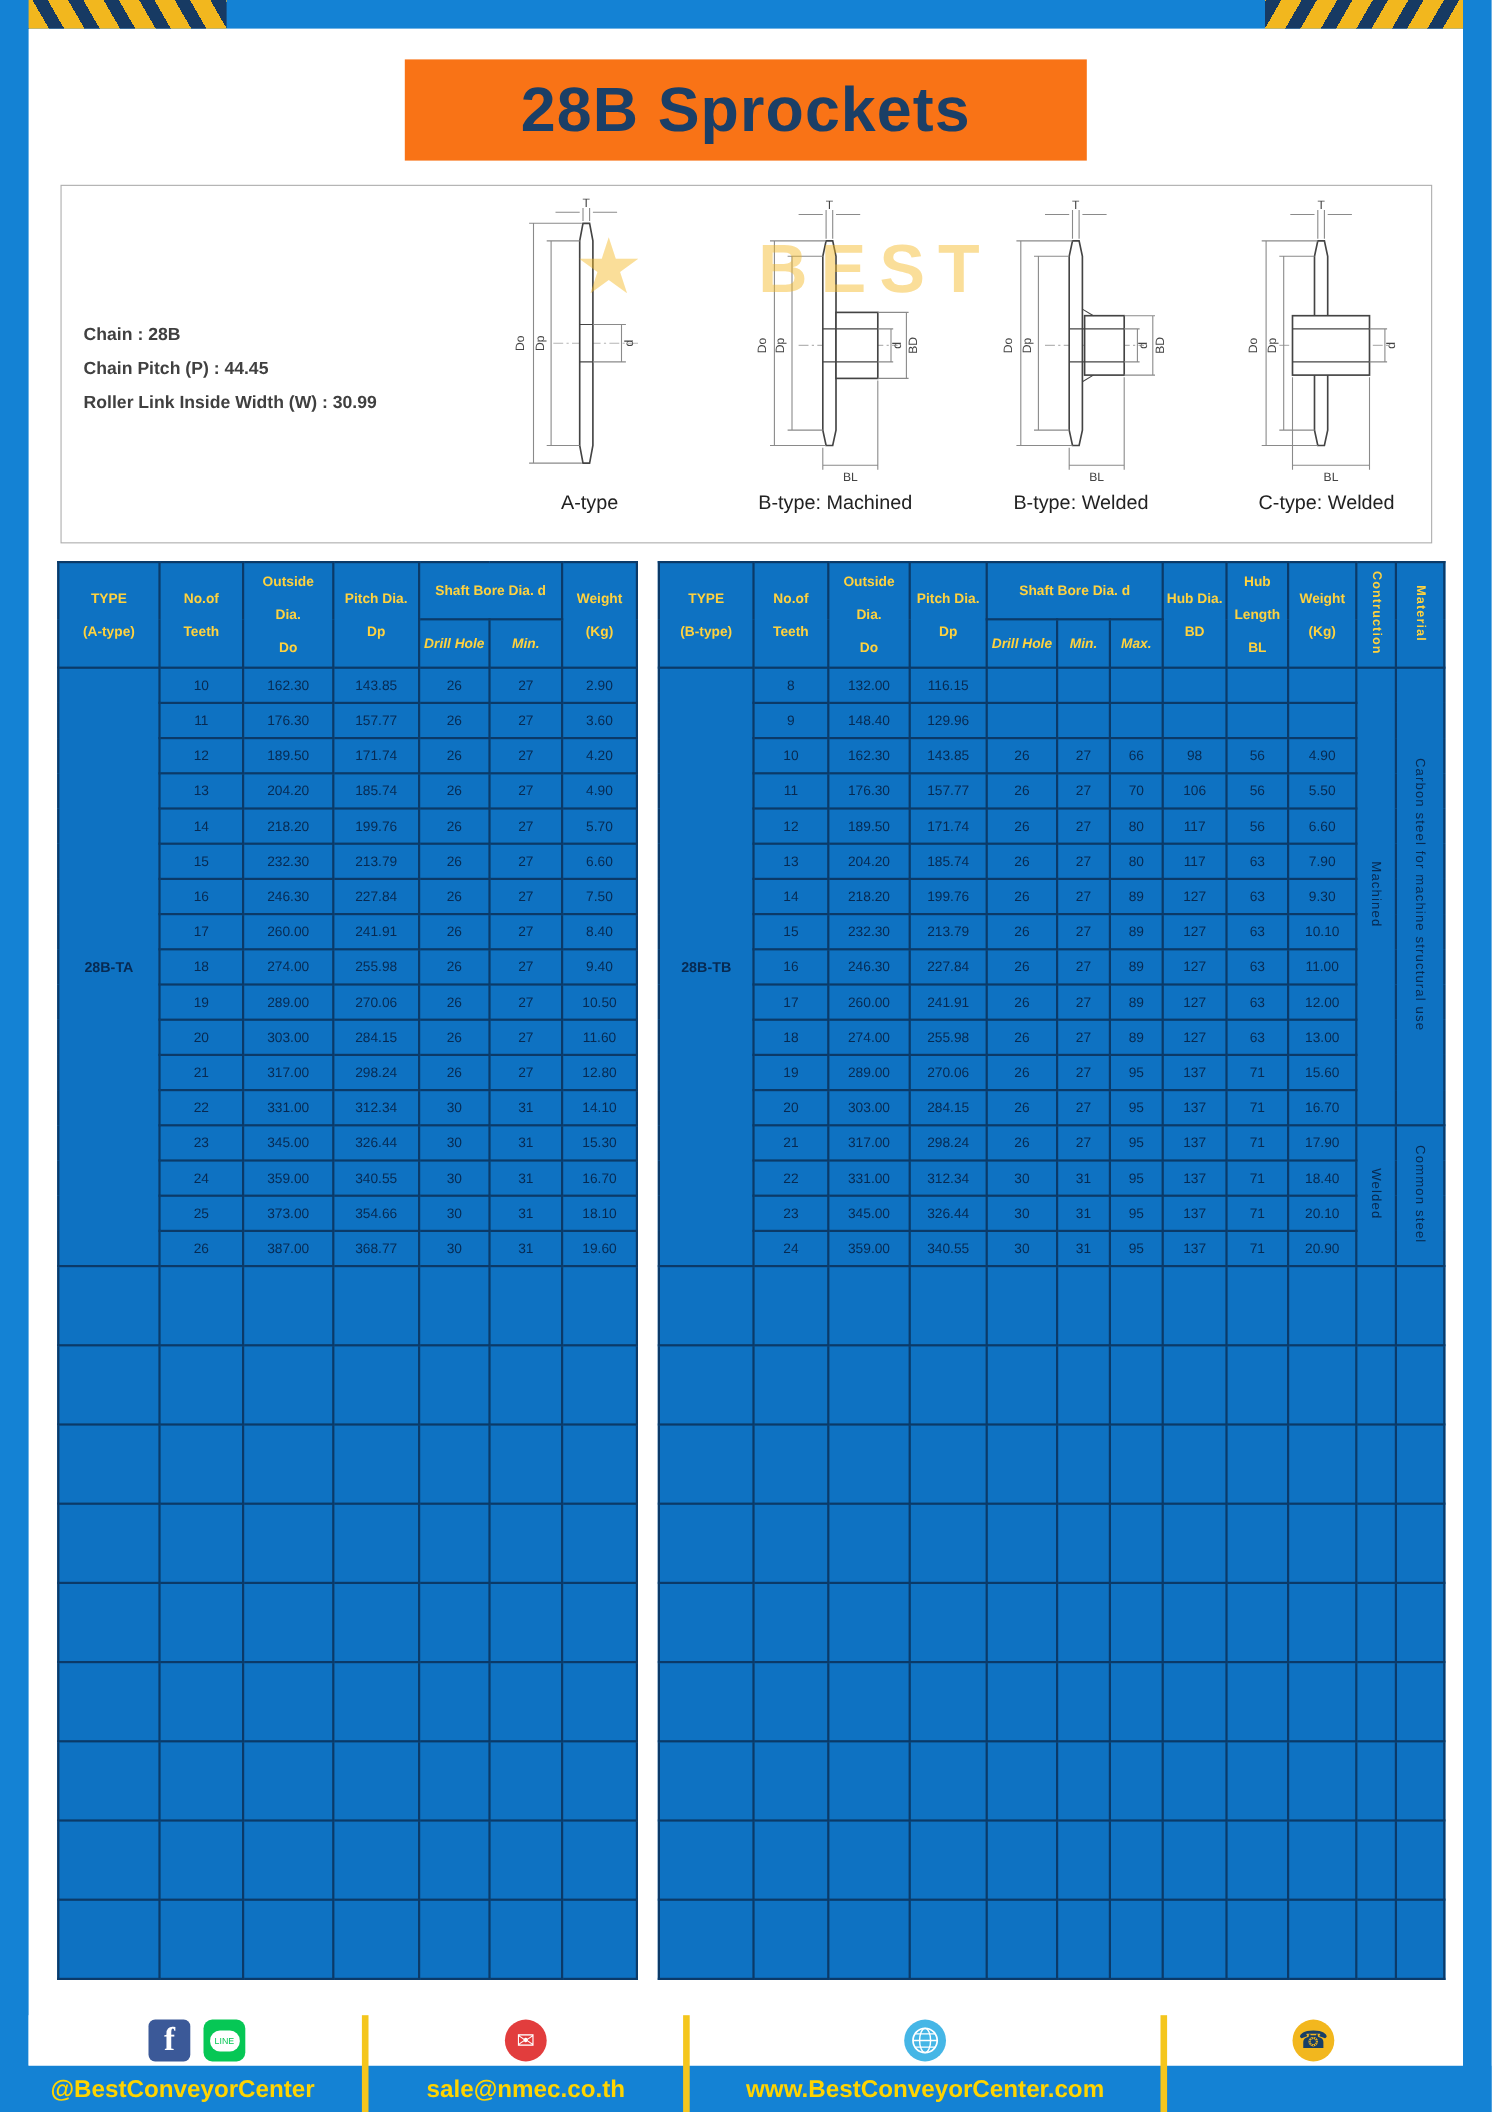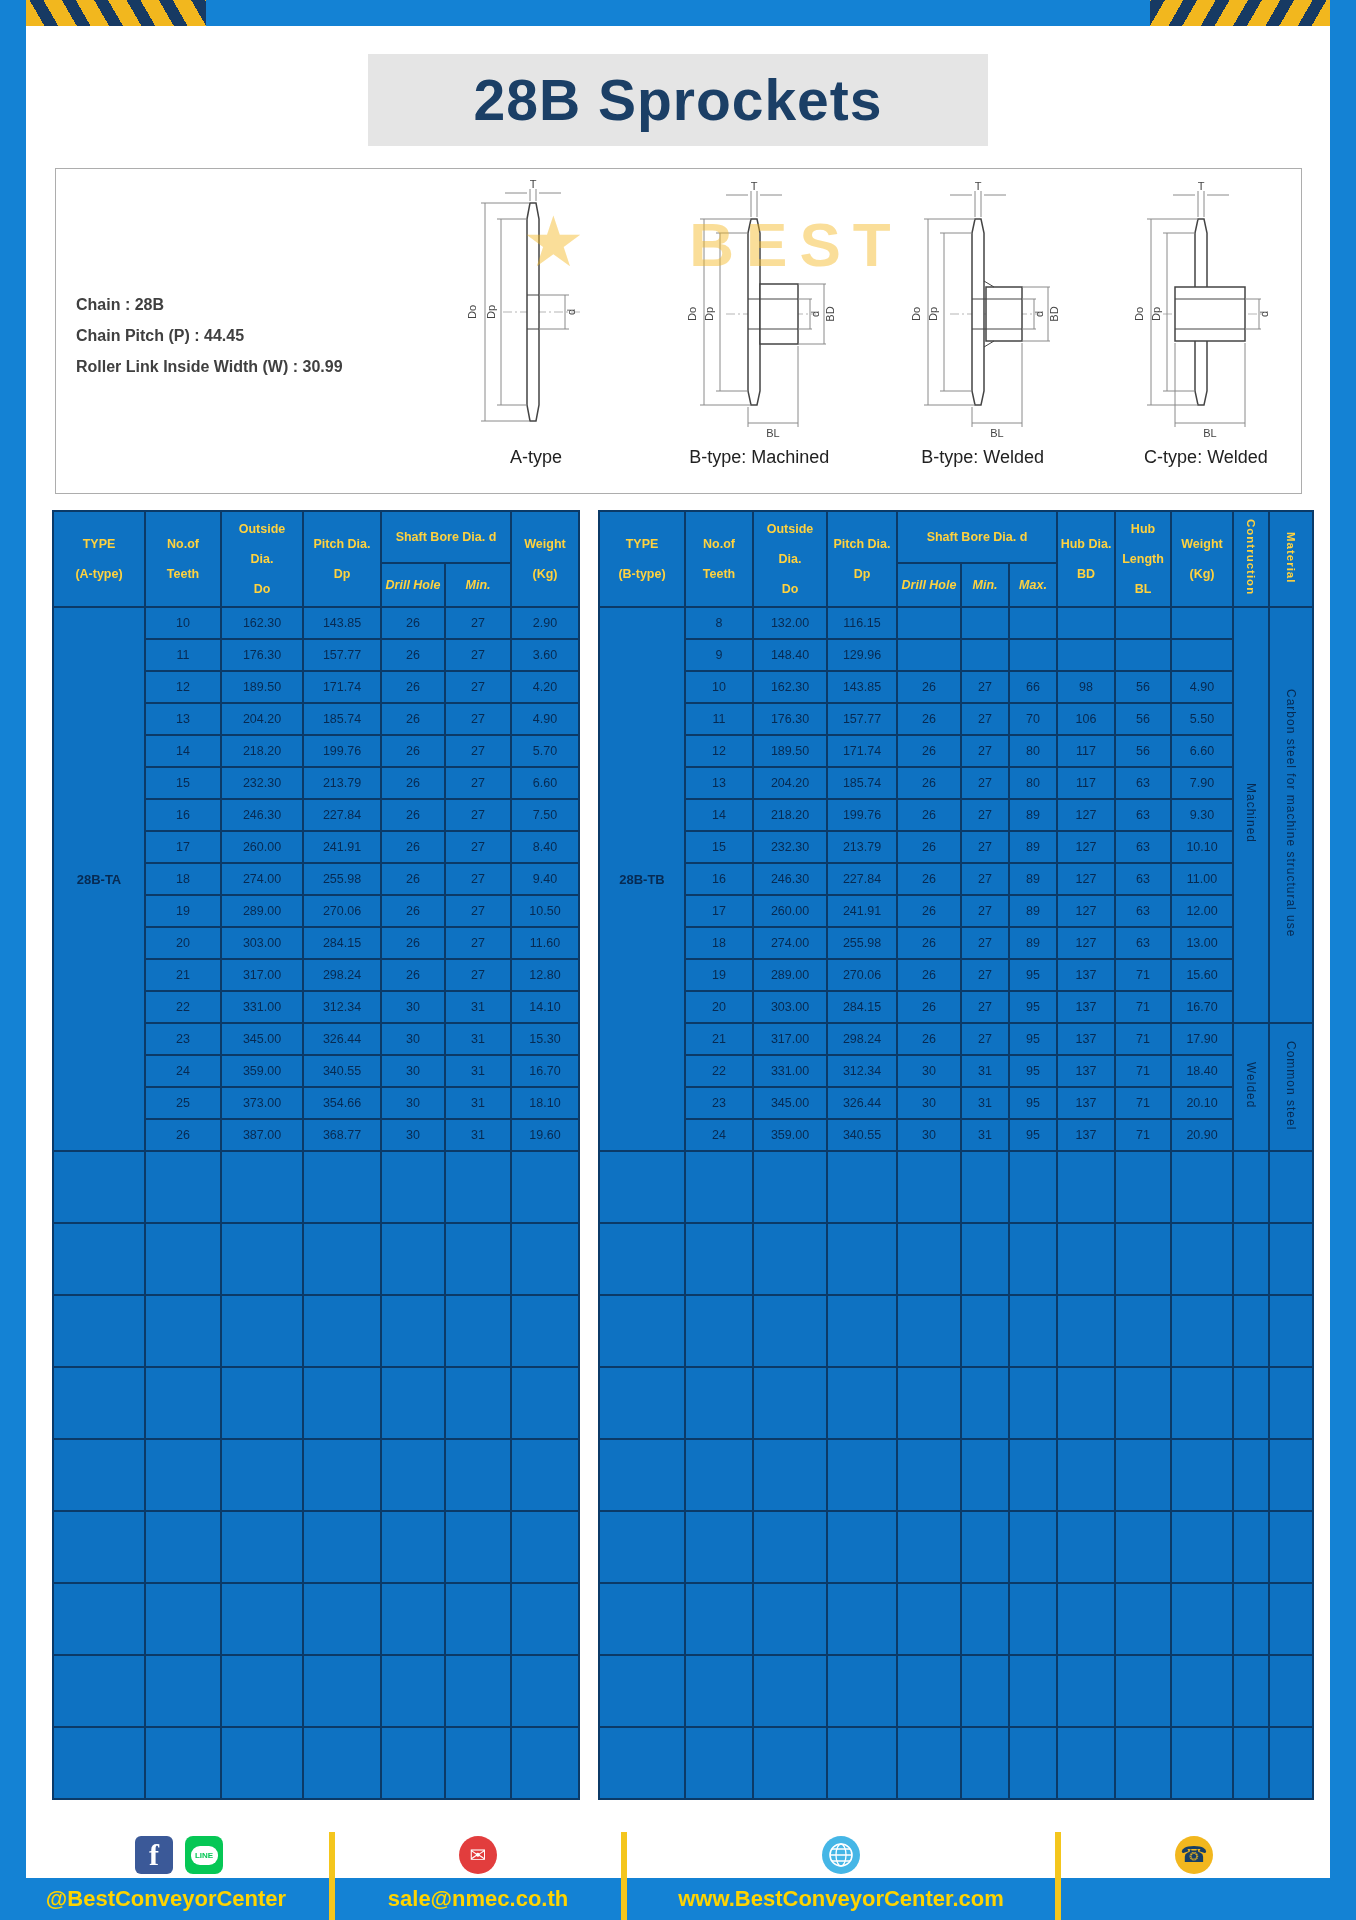--- a/index.html
+++ b/index.html
@@ -9,21 +9,21 @@
     font-family:"Liberation Sans", sans-serif;
   }
   .page{position:absolute;left:26px;top:26px;width:1304px;height:1852px;background:#ffffff;}
 
   
   .deco{position:absolute;top:0;height:26px;width:180px;}
   .deco-left{left:26px;background:repeating-linear-gradient(60deg,#f2b71e 0 16px,#173a63 16px 28px);}
   .deco-right{right:26px;background:repeating-linear-gradient(-60deg,#f2b71e 0 16px,#173a63 16px 28px);}
 
   
-  .banner{position:absolute;left:368px;top:54px;width:620px;height:92px;background:#e5e5e5;
+  .banner{position:absolute;left:368px;top:54px;width:620px;height:92px;background:#f97316;
     display:flex;align-items:center;justify-content:center;}
   .banner h1{margin:0;font-size:57px;font-weight:bold;color:#1b3f66;letter-spacing:1px;}
 
   
   .diagram-box{position:absolute;left:55px;top:168px;width:1245px;height:324px;background:#fff;border:1px solid #adadad;}
   .specs{position:absolute;left:20px;top:120px;width:370px;}
   .spec-line{font-size:16px;font-weight:bold;color:#404040;line-height:31px;white-space:nowrap;}
   .watermark{position:absolute;left:400px;top:44px;width:680px;text-align:center;opacity:.45;pointer-events:none;}
   .wm-line{font-size:62px;line-height:64px;font-weight:bold;color:#f4b71f;letter-spacing:12px;}
   .wm-star{position:absolute;left:66px;top:-12px;font-size:70px;color:#f4b71f;}
@@ -60,21 +60,21 @@
   .sec1{width:306px;}.sec2{width:292px;}.sec3{width:434px;}.sec4{width:272px;}
   .text-bar{position:absolute;left:0;top:1878px;width:1356px;height:42px;background:#1482d4;display:flex;}
   .text-sec{display:flex;align-items:center;justify-content:center;color:#ffd400;font-weight:bold;font-size:22px;}
   .tsec1{width:332px;}.tsec2{width:292px;}.tsec3{width:434px;}.tsec4{width:298px;}
   .divider{position:absolute;top:1832px;width:6px;height:88px;background:#f4c61d;}
   .div1{left:329px;}.div2{left:621px;}.div3{left:1055px;}
   .icon{width:38px;height:38px;display:flex;align-items:center;justify-content:center;}
   .icon-fb{background:#3b5998;border-radius:6px;color:#fff;font-size:30px;font-weight:bold;font-family:"Liberation Serif",serif;}
   .icon-line{background:#06c755;border-radius:8px;}
   .line-bubble{background:#fff;border-radius:9px;width:27px;height:19px;display:flex;align-items:center;justify-content:center;
-    color:#06c755;font-size:8px;font-weight:bold;letter-spacing:0;}
+    color:#06c755;font-size:8px;font-weight:normal;letter-spacing:0;}
   .icon-mail{background:#e23d3d;border-radius:50%;color:#fff;font-size:20px;}
   .icon-globe{background:#45b6e6;border-radius:50%;}
   .icon-phone{background:#f2b71e;border-radius:50%;color:#173e66;font-size:22px;}
 </style>
 </head>
 <body>
 
 <div class="page"></div>
 <div class="deco deco-left"></div>
 <div class="deco deco-right"></div>

